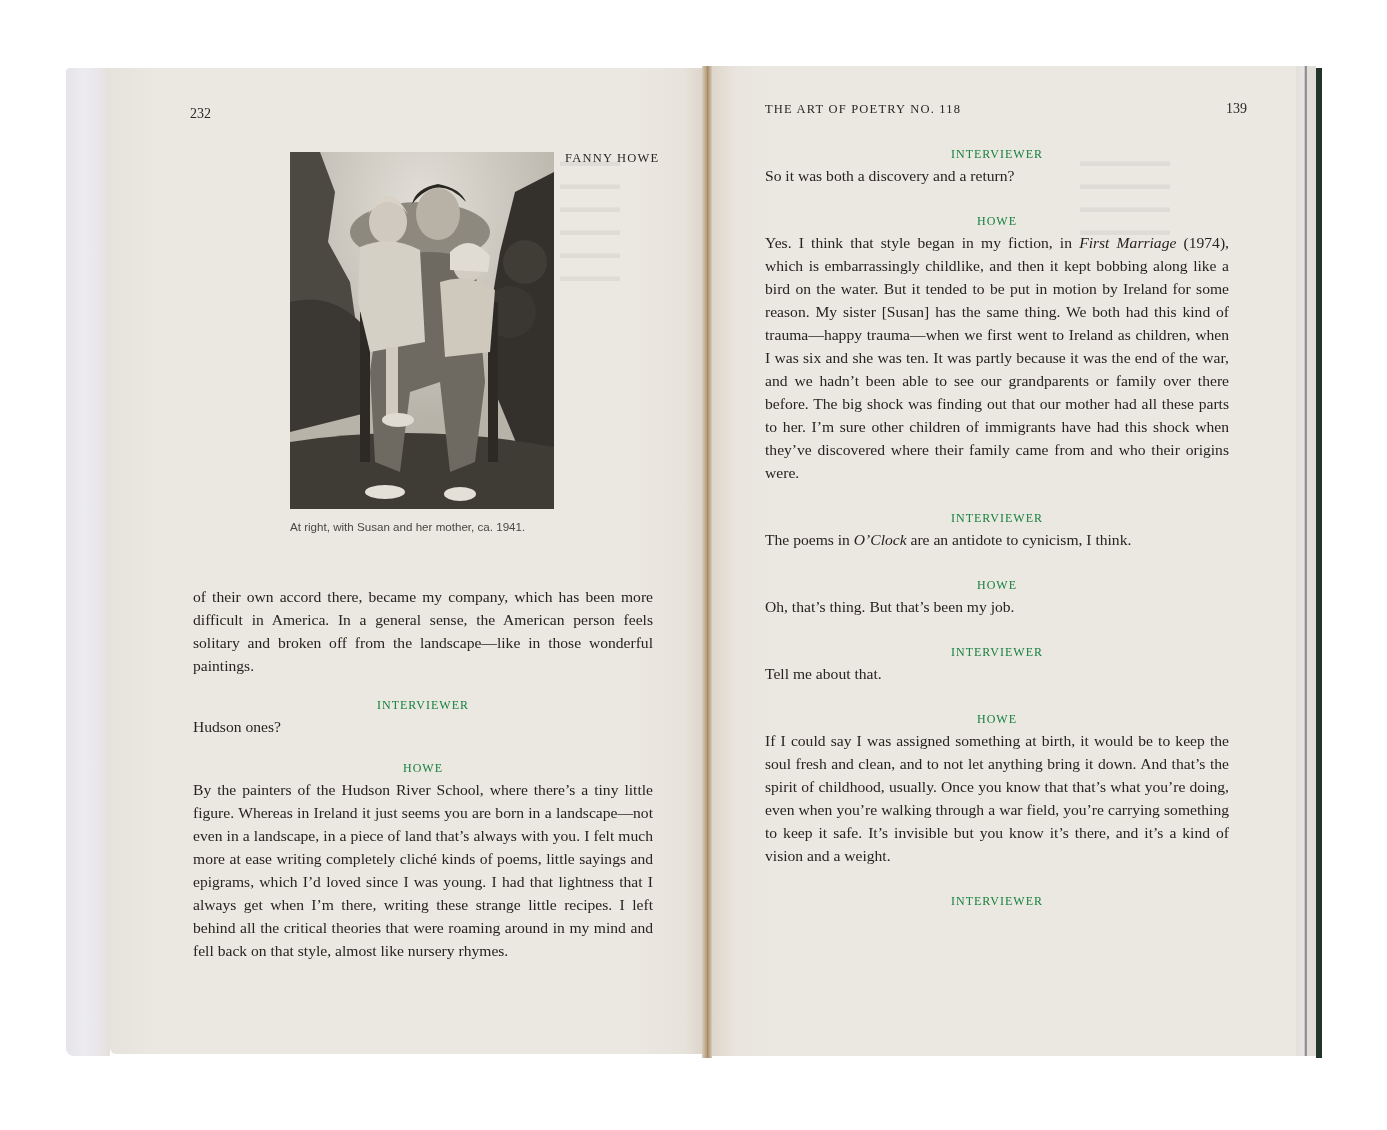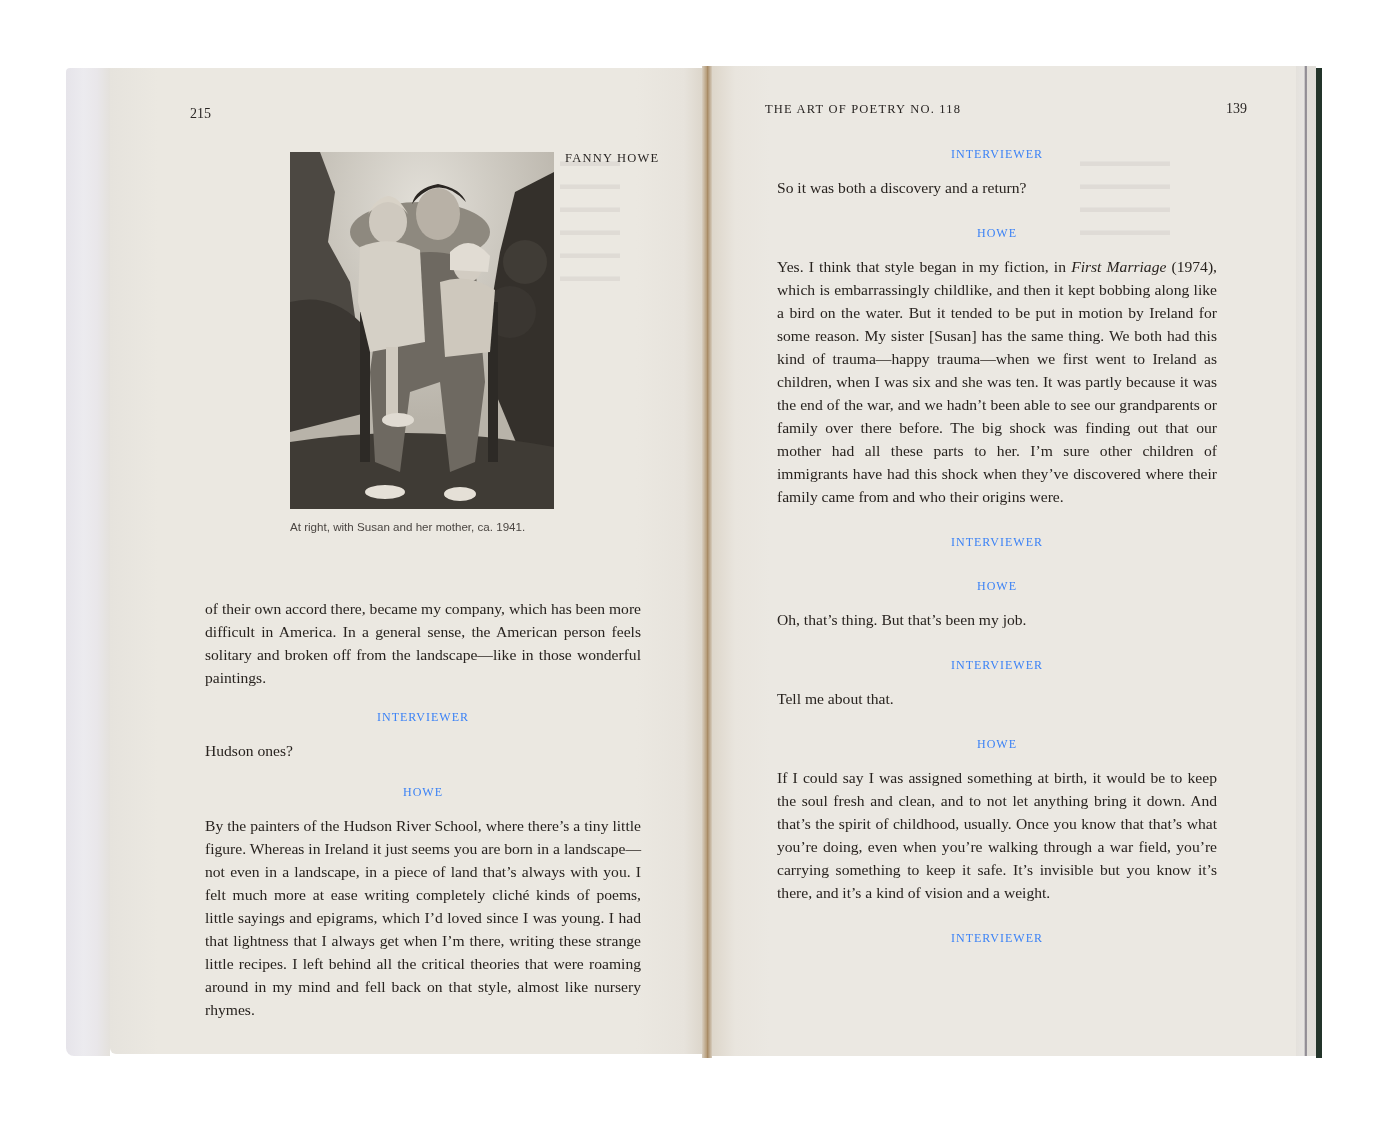--- a/index.html
+++ b/index.html
@@ -94,24 +94,24 @@
     color: #28231f;
     text-align: justify;
   }
   .speaker {
     text-align: center;
     font-size: 12px;
     letter-spacing: 1px;
     line-height: 20px;
     height: 20px;
     margin-top: 22px;
-    color: #3b82f6;
+    color: #15803d;
   }
   .speaker.first { margin-top: 0; }
-  .para { margin: 12px; }
+  .para { margin: 0; }
   .para em { font-style: italic; }
 
   .photo-wrap {
     position: absolute;
     left: 290px;
     top: 152px;
     width: 264px;
     height: 357px;
     background: radial-gradient(ellipse at 50% 20%, #d9d6cf 0%, #bdb8ae 30%, #6a655d 60%, #3f3b36 100%);
     overflow: hidden;
@@ -143,21 +143,21 @@
   <div class="left-page"></div>
   <div class="gutter"></div>
   <div class="right-page"></div>
   <div class="right-edge"></div>
   <div class="cover-edge"></div>
 </div>
 
 <div class="ghost" style="left:560px;top:150px;width:100px;">▬▬▬▬<br>▬▬▬▬<br>▬▬▬▬<br>▬▬▬▬<br>▬▬▬▬<br>▬▬▬▬</div>
 <div class="ghost" style="left:1080px;top:150px;width:150px;">▬▬▬▬▬▬<br>▬▬▬▬▬▬<br>▬▬▬▬▬▬<br>▬▬▬▬▬▬</div>
 
-<div class="folio" style="left:190px;top:106px;">215</div>
+<div class="folio" style="left:190px;top:106px;">232</div>
 <div class="running-head" style="left:565px;top:108px;margin-top:43px;">FANNY HOWE</div>
 
 <div class="photo-wrap">
   <svg width="264" height="357" viewBox="0 0 264 357">
     <defs>
       <radialGradient id="sky" cx="50%" cy="15%" r="60%">
         <stop offset="0%" stop-color="#e2dfd8"></stop>
         <stop offset="100%" stop-color="#b8b3a9"></stop>
       </radialGradient>
     </defs>
@@ -208,20 +208,21 @@
 
 <div class="running-head" style="left:765px;top:102px;">THE ART OF POETRY NO. 118</div>
 <div class="folio" style="left:1207px;top:101px;margin-left:19px;">139</div>
 
 <div class="text-block" style="left:765px;top:144px;width:464px;">
   <div class="speaker first">INTERVIEWER</div>
   <p class="para">So it was both a discovery and a return?</p>
   <div class="speaker" style="margin-top:24px;">HOWE</div>
   <p class="para"><span>Yes. I think that style began in my fiction, in </span><em>First Marriage</em><span> (1974), which is embarrassingly childlike, and then it kept bobbing along like a bird on the water. But it tended to be put in motion by Ireland for some reason. My sister [Susan] has the same thing. We both had this kind of trauma—happy trauma—when we first went to Ireland as children, when I was six and she was ten. It was partly because it was the end of the war, and we hadn’t been able to see our grandparents or family over there before. The big shock was finding out that our mother had all these parts to her. I’m sure other children of immigrants have had this shock when they’ve discovered where their family came from and who their origins were.</span></p>
   <div class="speaker" style="margin-top:24px;">INTERVIEWER</div>
+  <p class="para"><span>The poems in </span><em>O’Clock</em><span> are an antidote to cynicism, I think.</span></p>
   <div class="speaker" style="margin-top:24px;">HOWE</div>
   <p class="para">Oh, that’s thing. But that’s been my job.</p>
   <div class="speaker" style="margin-top:24px;">INTERVIEWER</div>
   <p class="para">Tell me about that.</p>
   <div class="speaker" style="margin-top:24px;">HOWE</div>
   <p class="para">If I could say I was assigned something at birth, it would be to keep the soul fresh and clean, and to not let anything bring it down. And that’s the spirit of childhood, usually. Once you know that that’s what you’re doing, even when you’re walking through a war field, you’re carrying something to keep it safe. It’s invisible but you know it’s there, and it’s a kind of vision and a weight.</p>
   <div class="speaker" style="margin-top:24px;">INTERVIEWER</div>
 </div>
 
 </body></html>

